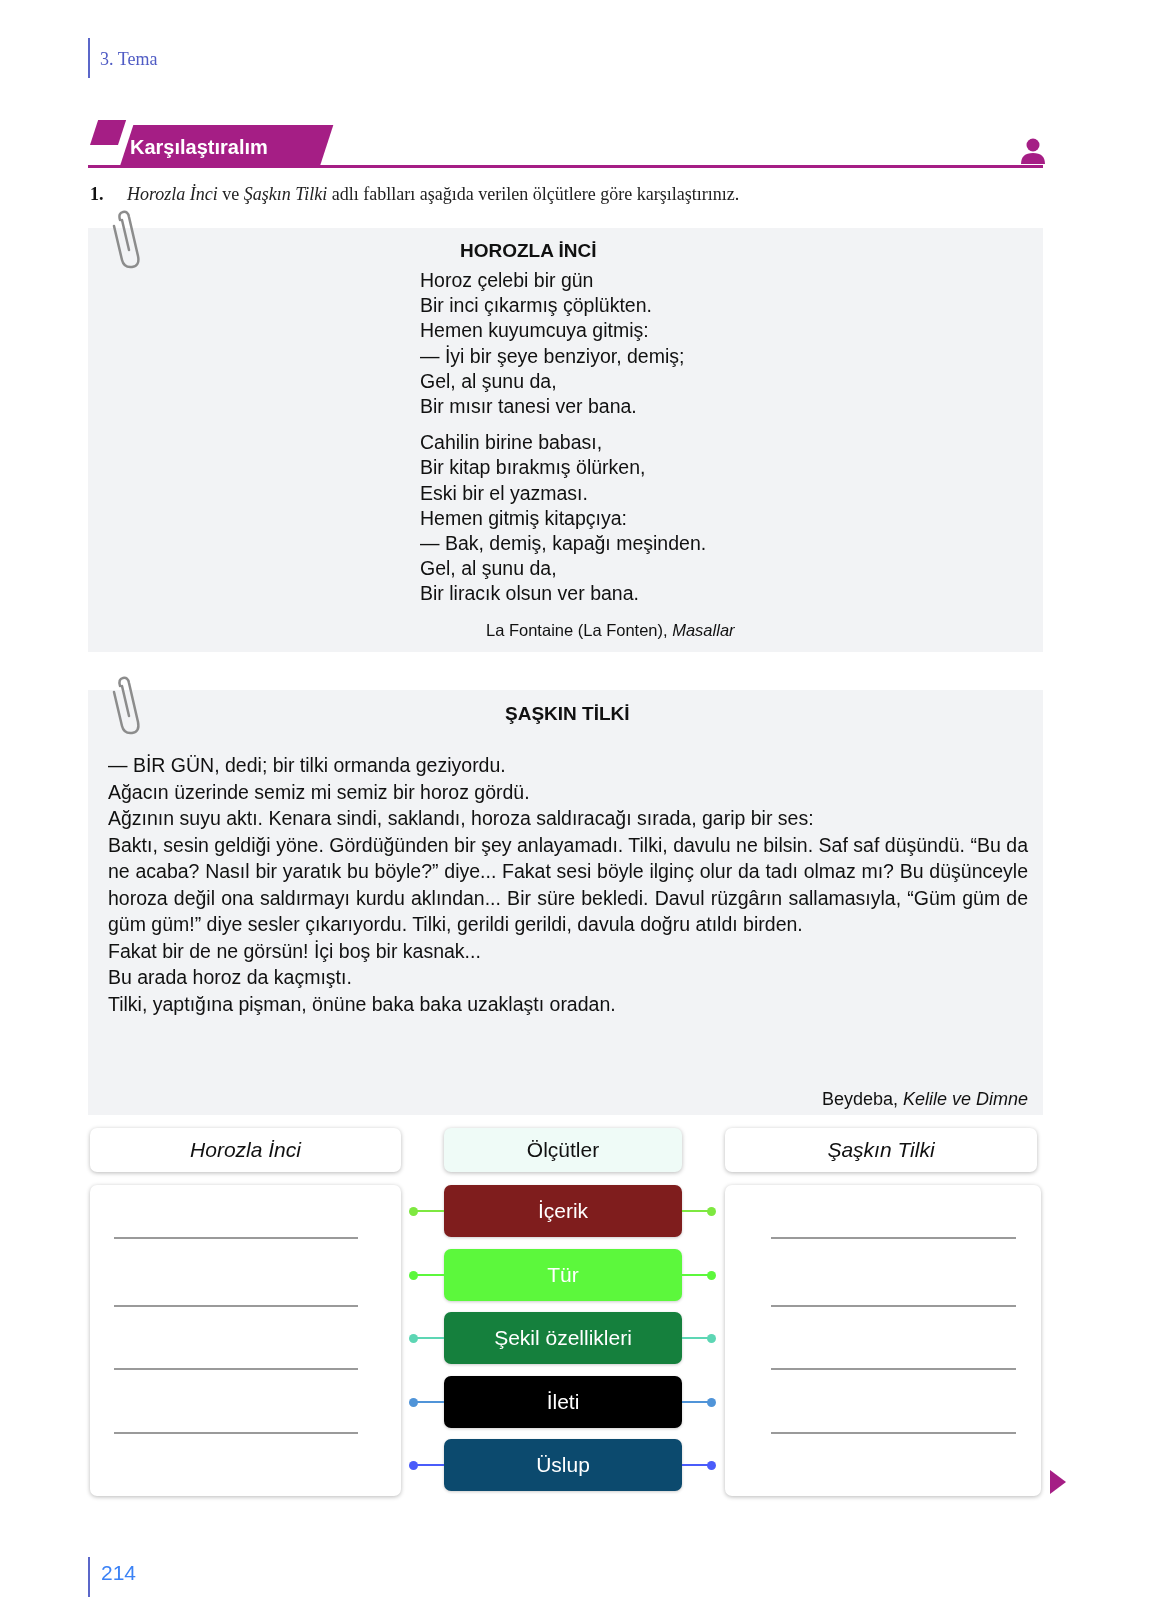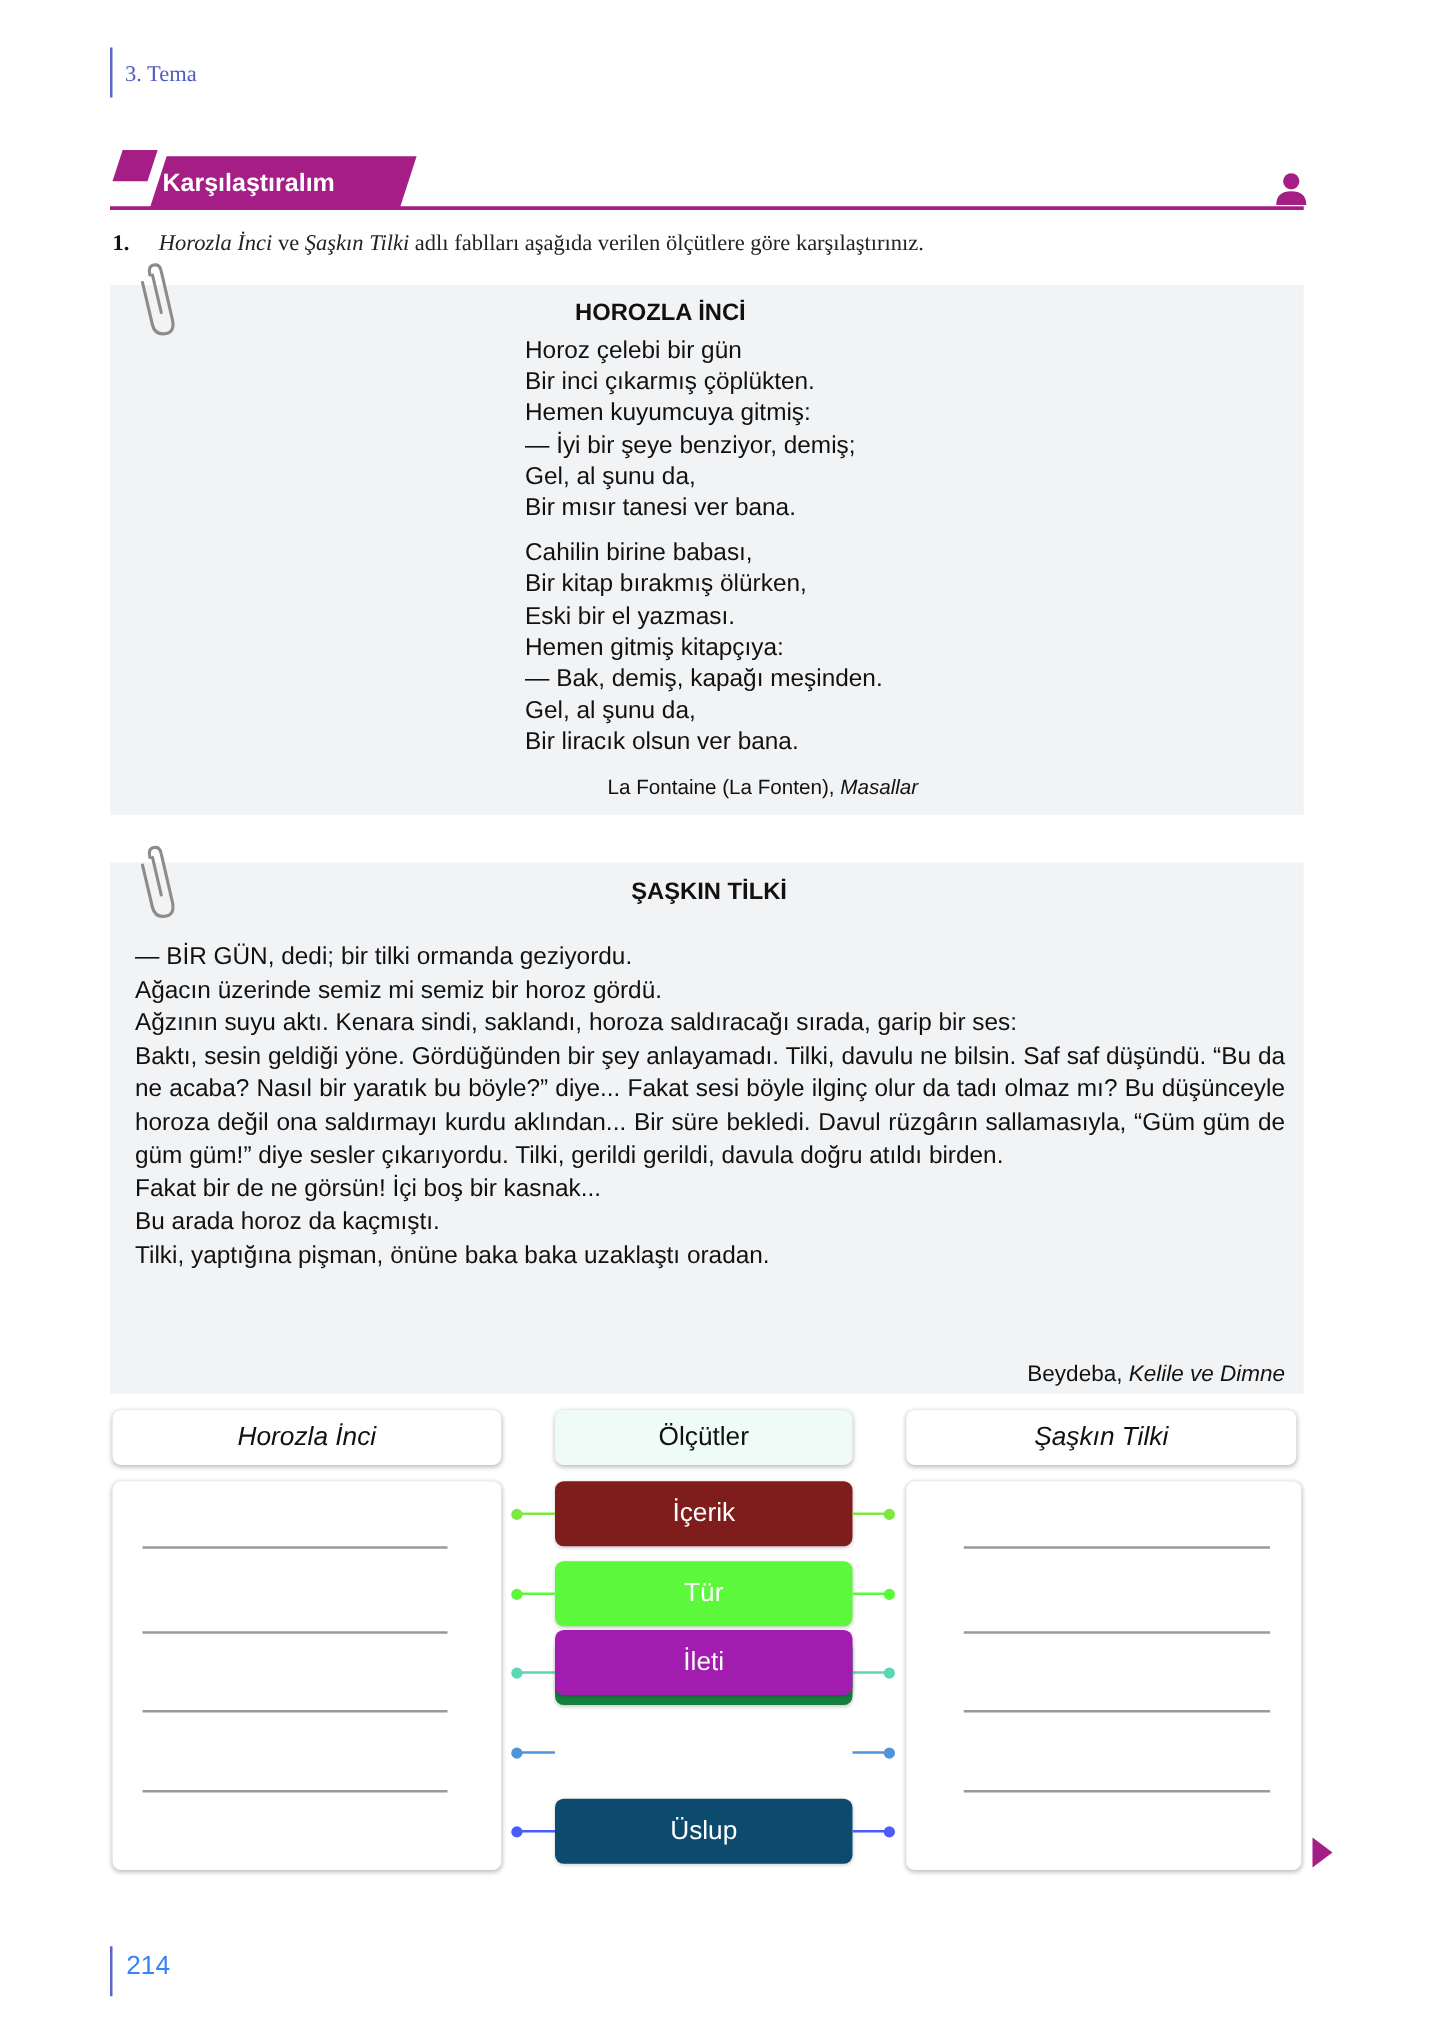--- a/index.html
+++ b/index.html
@@ -150,21 +150,21 @@
     <div class="abs crit" style="top: 1249px; background: rgb(92, 248, 60);">Tür</div>
     <div class="abs conn" style="left: 414px; width: 30px; top: 1274px; background: rgb(92, 248, 60);"></div>
     <div class="abs dot" style="left: 409px; top: 1271px; background: rgb(92, 248, 60);"></div>
     <div class="abs conn" style="left: 682px; width: 30px; top: 1274px; background: rgb(92, 248, 60);"></div>
     <div class="abs dot" style="left: 707px; top: 1271px; background: rgb(92, 248, 60);"></div>
     <div class="abs crit" style="top: 1312px; background: #15803d;">Şekil özellikleri</div>
     <div class="abs conn" style="left: 414px; width: 30px; top: 1337px; background: rgb(93, 214, 180);"></div>
     <div class="abs dot" style="left: 409px; top: 1334px; background: rgb(93, 214, 180);"></div>
     <div class="abs conn" style="left: 682px; width: 30px; top: 1337px; background: rgb(93, 214, 180);"></div>
     <div class="abs dot" style="left: 707px; top: 1334px; background: rgb(93, 214, 180);"></div>
-    <div class="abs crit" style="top: 1304px; background: #a21caf;">İleti</div>
+    <div class="abs crit" style="top: 1376px; background: #000000;">İleti</div>
     <div class="abs conn" style="left: 414px; width: 30px; top: 1401px; background: rgb(80, 148, 216);"></div>
     <div class="abs dot" style="left: 409px; top: 1398px; background: rgb(80, 148, 216);"></div>
     <div class="abs conn" style="left: 682px; width: 30px; top: 1401px; background: rgb(80, 148, 216);"></div>
     <div class="abs dot" style="left: 707px; top: 1398px; background: rgb(80, 148, 216);"></div>
     <div class="abs crit" style="top: 1439px; background: #0c4a6e;">Üslup</div>
     <div class="abs conn" style="left: 414px; width: 30px; top: 1464px; background: rgb(74, 92, 250);"></div>
     <div class="abs dot" style="left: 409px; top: 1461px; background: rgb(74, 92, 250);"></div>
     <div class="abs conn" style="left: 682px; width: 30px; top: 1464px; background: rgb(74, 92, 250);"></div>
     <div class="abs dot" style="left: 707px; top: 1461px; background: rgb(74, 92, 250);"></div>
   </div>

